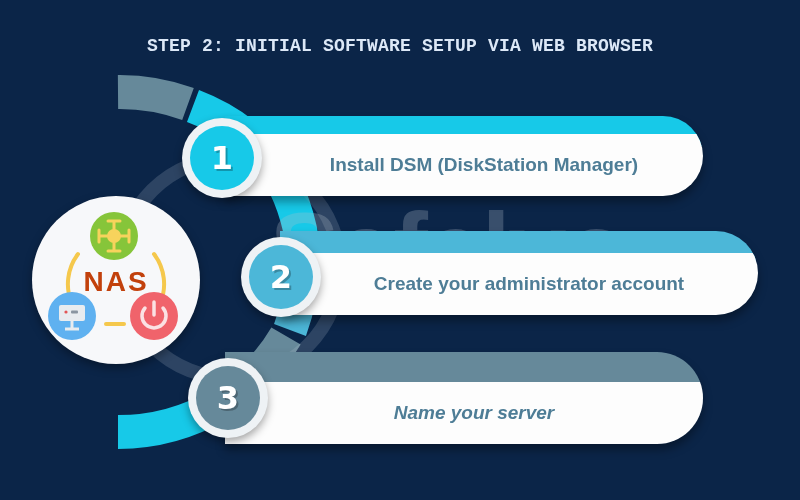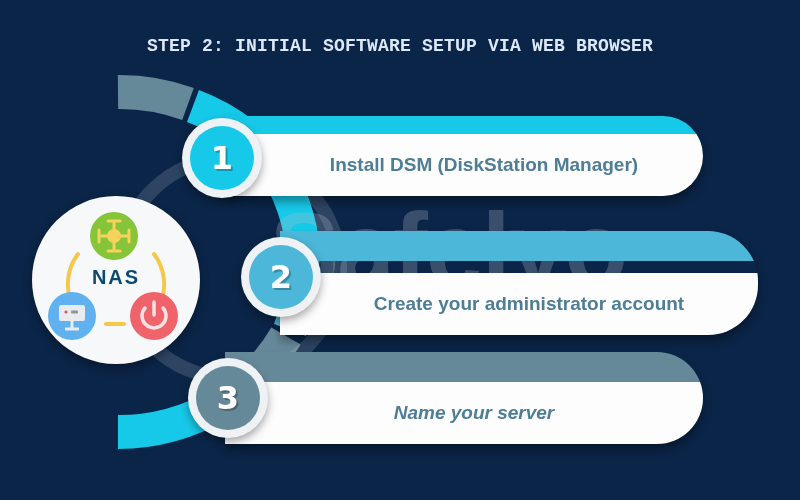--- a/index.html
+++ b/index.html
@@ -6,21 +6,21 @@
   body { width:800px; height:500px; background:#0b2548; position:relative; overflow:hidden; font-family:"Liberation Sans", sans-serif; }
   .title { position:absolute; top:36px; left:0; width:800px; text-align:center; color:#dce8f7; font-weight:bold; font-size:18px; letter-spacing:0.2px;font-family:Liberation Mono, monospace; }
   svg.arcs { position:absolute; left:0; top:0; }
   .pill { position:absolute; border-radius:0 50px 50px 0; overflow:hidden; box-shadow:0 6px 10px rgba(0,0,0,0.35); }
   .pill .top { position:absolute; left:0; right:0; top:0; }
   .pill .bottom { position:absolute; left:0; right:0; bottom:0; background:#fdfdfd; display:flex; align-items:center; justify-content:center; }
   .pill .label { color:#4e7d96; font-weight:bold; font-size:19px; }
   .badge { position:absolute; width:80px; height:80px; border-radius:50%; background:#eef2f5; box-shadow:0 4px 8px rgba(0,0,0,0.35); display:flex; align-items:center; justify-content:center; }
   .badge .inner { width:64px; height:64px; border-radius:50%; display:flex; align-items:center; justify-content:center; color:#fff; font-weight:bold; font-size:32px; text-shadow:2px 2px 0 rgba(0,0,0,0.25); font-family:"DejaVu Sans", sans-serif; }
   .nas { position:absolute; left:32px; top:196px; width:168px; height:168px; border-radius:50%; background:#f7f8fa; box-shadow:0 4px 10px rgba(0,0,0,0.35); }
-  .nas-label { position:absolute; left:0; width:168px; top:70px; text-align:center; color:#0c4a6e; font-weight:bold; font-size:20px; letter-spacing:2px; }
+  .nas-label { position:absolute; left:0; width:168px; top:70px; text-align:center; color:#c2410c; font-weight:bold; font-size:28px; letter-spacing:2px; }
   .watermark { position:absolute; left:270px; top:190px; font-size:104px; font-weight:bold; color:rgba(180,190,200,0.28); letter-spacing:-2px; pointer-events:none; }
 </style>
 </head>
 <body>
 
 <div class="title">STEP 2: INITIAL SOFTWARE SETUP VIA WEB BROWSER</div>
 
 <svg class="arcs" width="800" height="500">
   <g fill="none" stroke-width="34">
     <path d="M118 92 A 200 200 0 0 1 188 104" stroke="#66899a"></path>
@@ -38,21 +38,21 @@
 <div class="pill" style="left:225px;top:116px;width:478px;height:80px;">
   <div class="top" style="height:30px;background:#17c9e8;"></div>
   <div class="bottom" style="height:62px;padding-left:40px;box-sizing:border-box;">
     <span class="label">Install DSM (DiskStation Manager)</span>
   </div>
 </div>
 <div class="badge" style="left:182px;top:118px;">
   <div class="inner" style="background:#17c9e8;">1</div>
 </div>
 
-<div class="pill" style="left:280px;top:231px;width:478px;height:104px;">
+<div class="pill" style="left:280px;top:231px;width:478px;height:84px;">
   <div class="top" style="height:30px;background:#4cb7d8;"></div>
   <div class="bottom" style="height:62px;padding-left:20px;box-sizing:border-box;">
     <span class="label">Create your administrator account</span>
   </div>
 </div>
 <div class="badge" style="left:241px;top:237px;">
   <div class="inner" style="background:#4cb7d8;">2</div>
 </div>
 
 <div class="pill" style="left:225px;top:352px;width:478px;height:92px;font-style:italic;">

